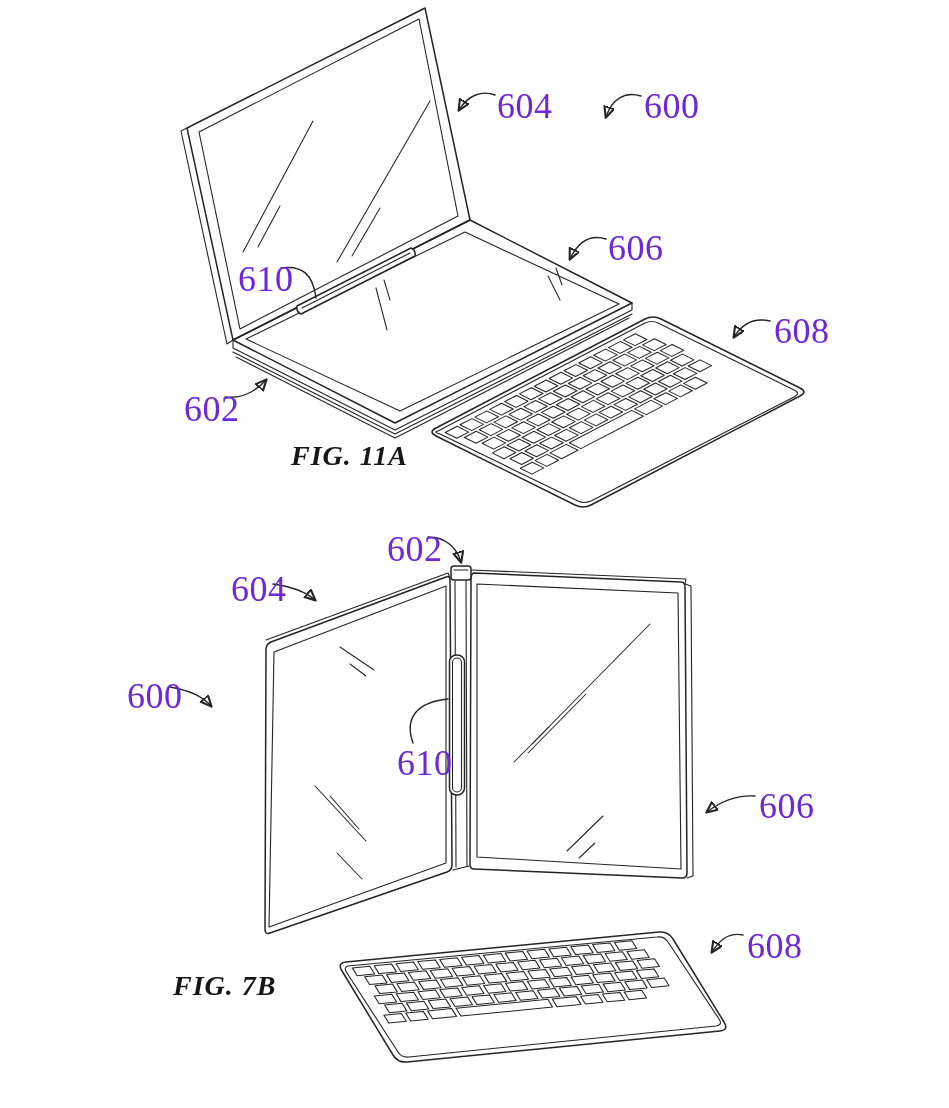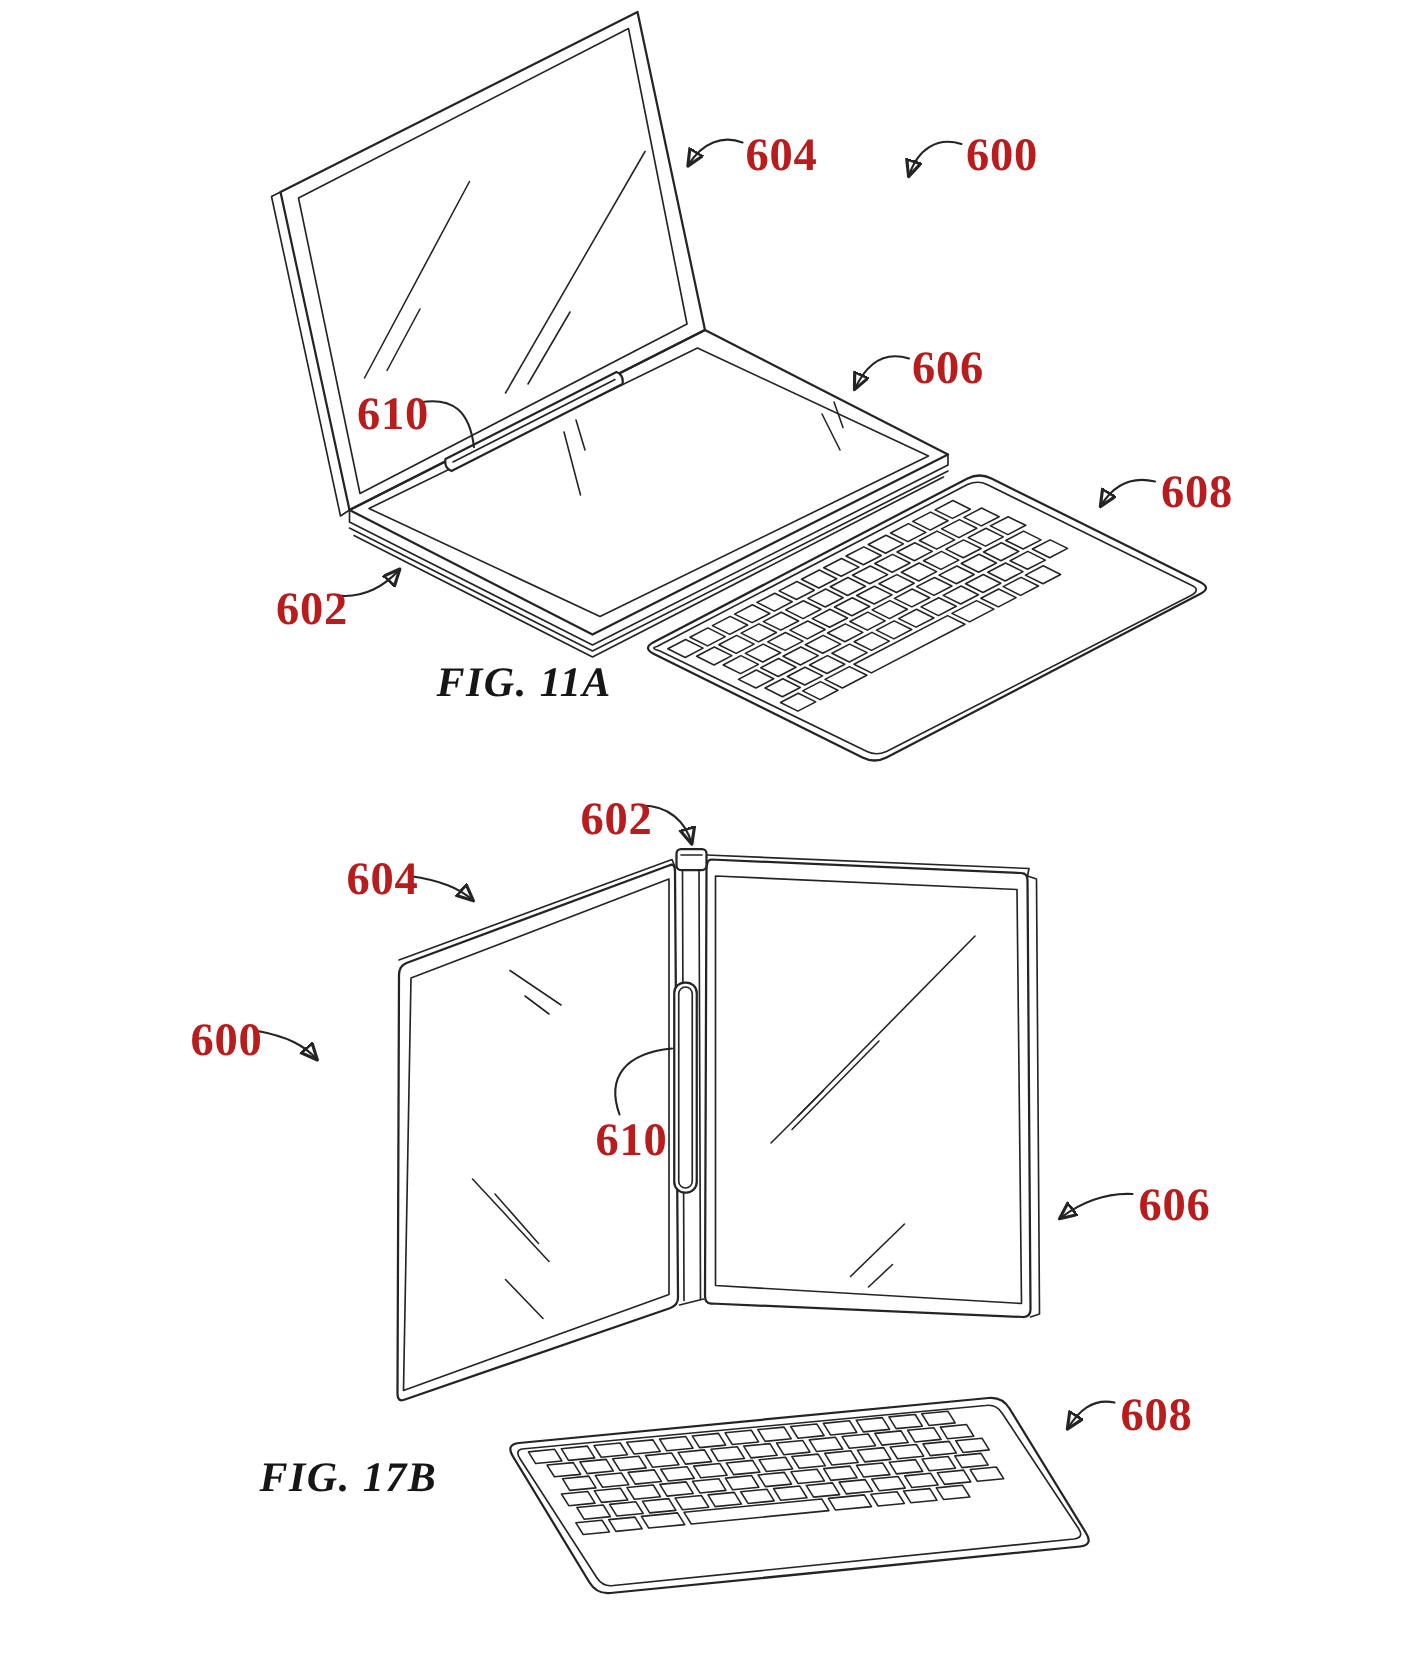--- a/index.html
+++ b/index.html
@@ -6,21 +6,21 @@
   .page{position:relative;width:949px;height:1108px;background:#fff;overflow:hidden;
         font-family:"Liberation Serif",serif;}
   svg{position:absolute;left:0;top:0;}
   .ink path,.ink line,.ink polygon,.ink rect{stroke:#242424;fill:none;stroke-width:1.5;
         stroke-linecap:round;stroke-linejoin:round;}
   .ink .thin{stroke-width:1.1;}
   .ink .refl{stroke-width:1.05;}
   .ink .fill{fill:#ffffff;}
   .ink .key{fill:#ffffff;stroke-width:1.05;}
   .ink .lead{stroke-width:1.4;fill:none;}
-  .ref{position:absolute;font-size:31px;color:#b91c1c;letter-spacing:0.5px;white-space:nowrap;font-weight:bold;}
+  .ref{position:absolute;font-size:36px;color:#6d28d9;letter-spacing:0.5px;white-space:nowrap;}
   .cap{position:absolute;font-size:28px;font-weight:bold;font-style:italic;color:#161616;
        letter-spacing:1px;white-space:nowrap;}
 </style>
 </head>
 <body>
 
 <div class="page">
 <svg width="949" height="1108" viewBox="0 0 949 1108" class="ink">
   <defs>
     <marker id="ah" markerWidth="11" markerHeight="9" refX="7.6" refY="4" orient="auto">
@@ -289,14 +289,14 @@
 <span class="ref" style="left:184px;top:388px;">602</span>
 <span class="ref" style="left:774px;top:310px;">608</span>
 <span class="cap" style="left:291px;top:440px;">FIG. 11A</span>
 
 <span class="ref" style="left:387px;top:528px;">602</span>
 <span class="ref" style="left:231px;top:568px;">604</span>
 <span class="ref" style="left:127px;top:675px;">600</span>
 <span class="ref" style="left:397px;top:742px;">610</span>
 <span class="ref" style="left:759px;top:785px;">606</span>
 <span class="ref" style="left:747px;top:925px;">608</span>
-<span class="cap" style="left:173px;top:970px;">FIG. 17B</span>
+<span class="cap" style="left:173px;top:970px;">FIG. 7B</span>
 </div>
 
 </body></html>

